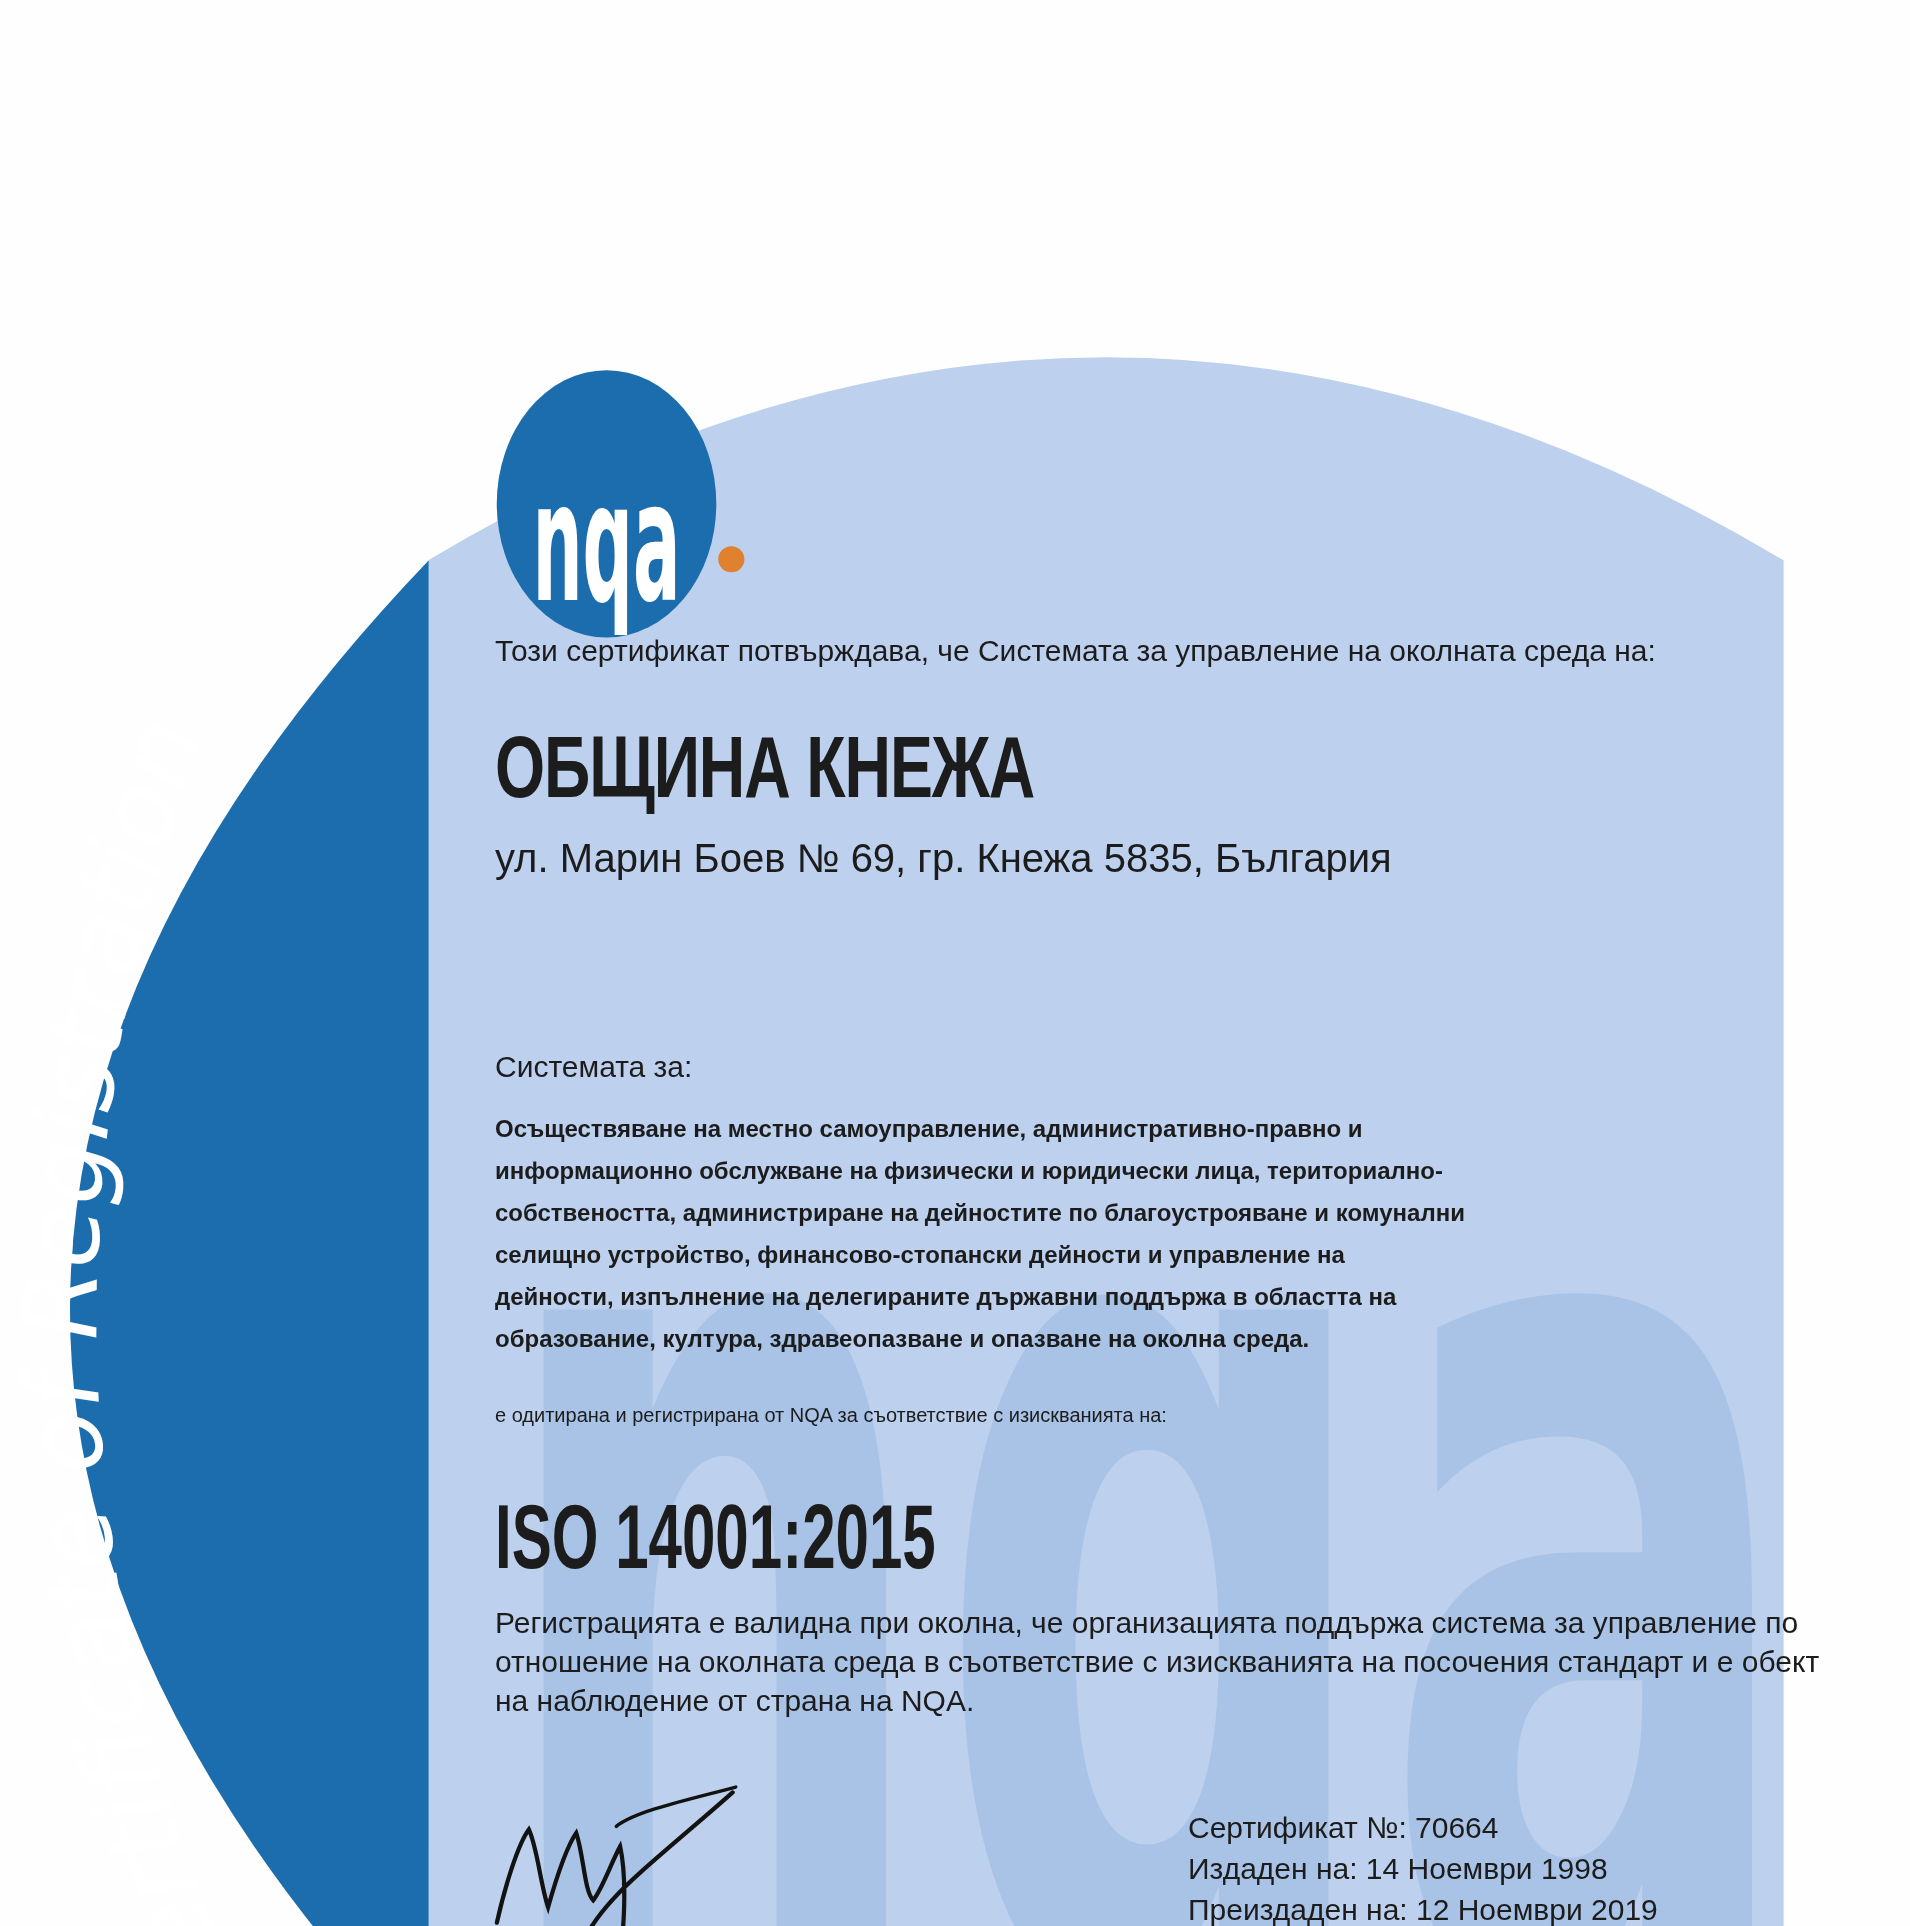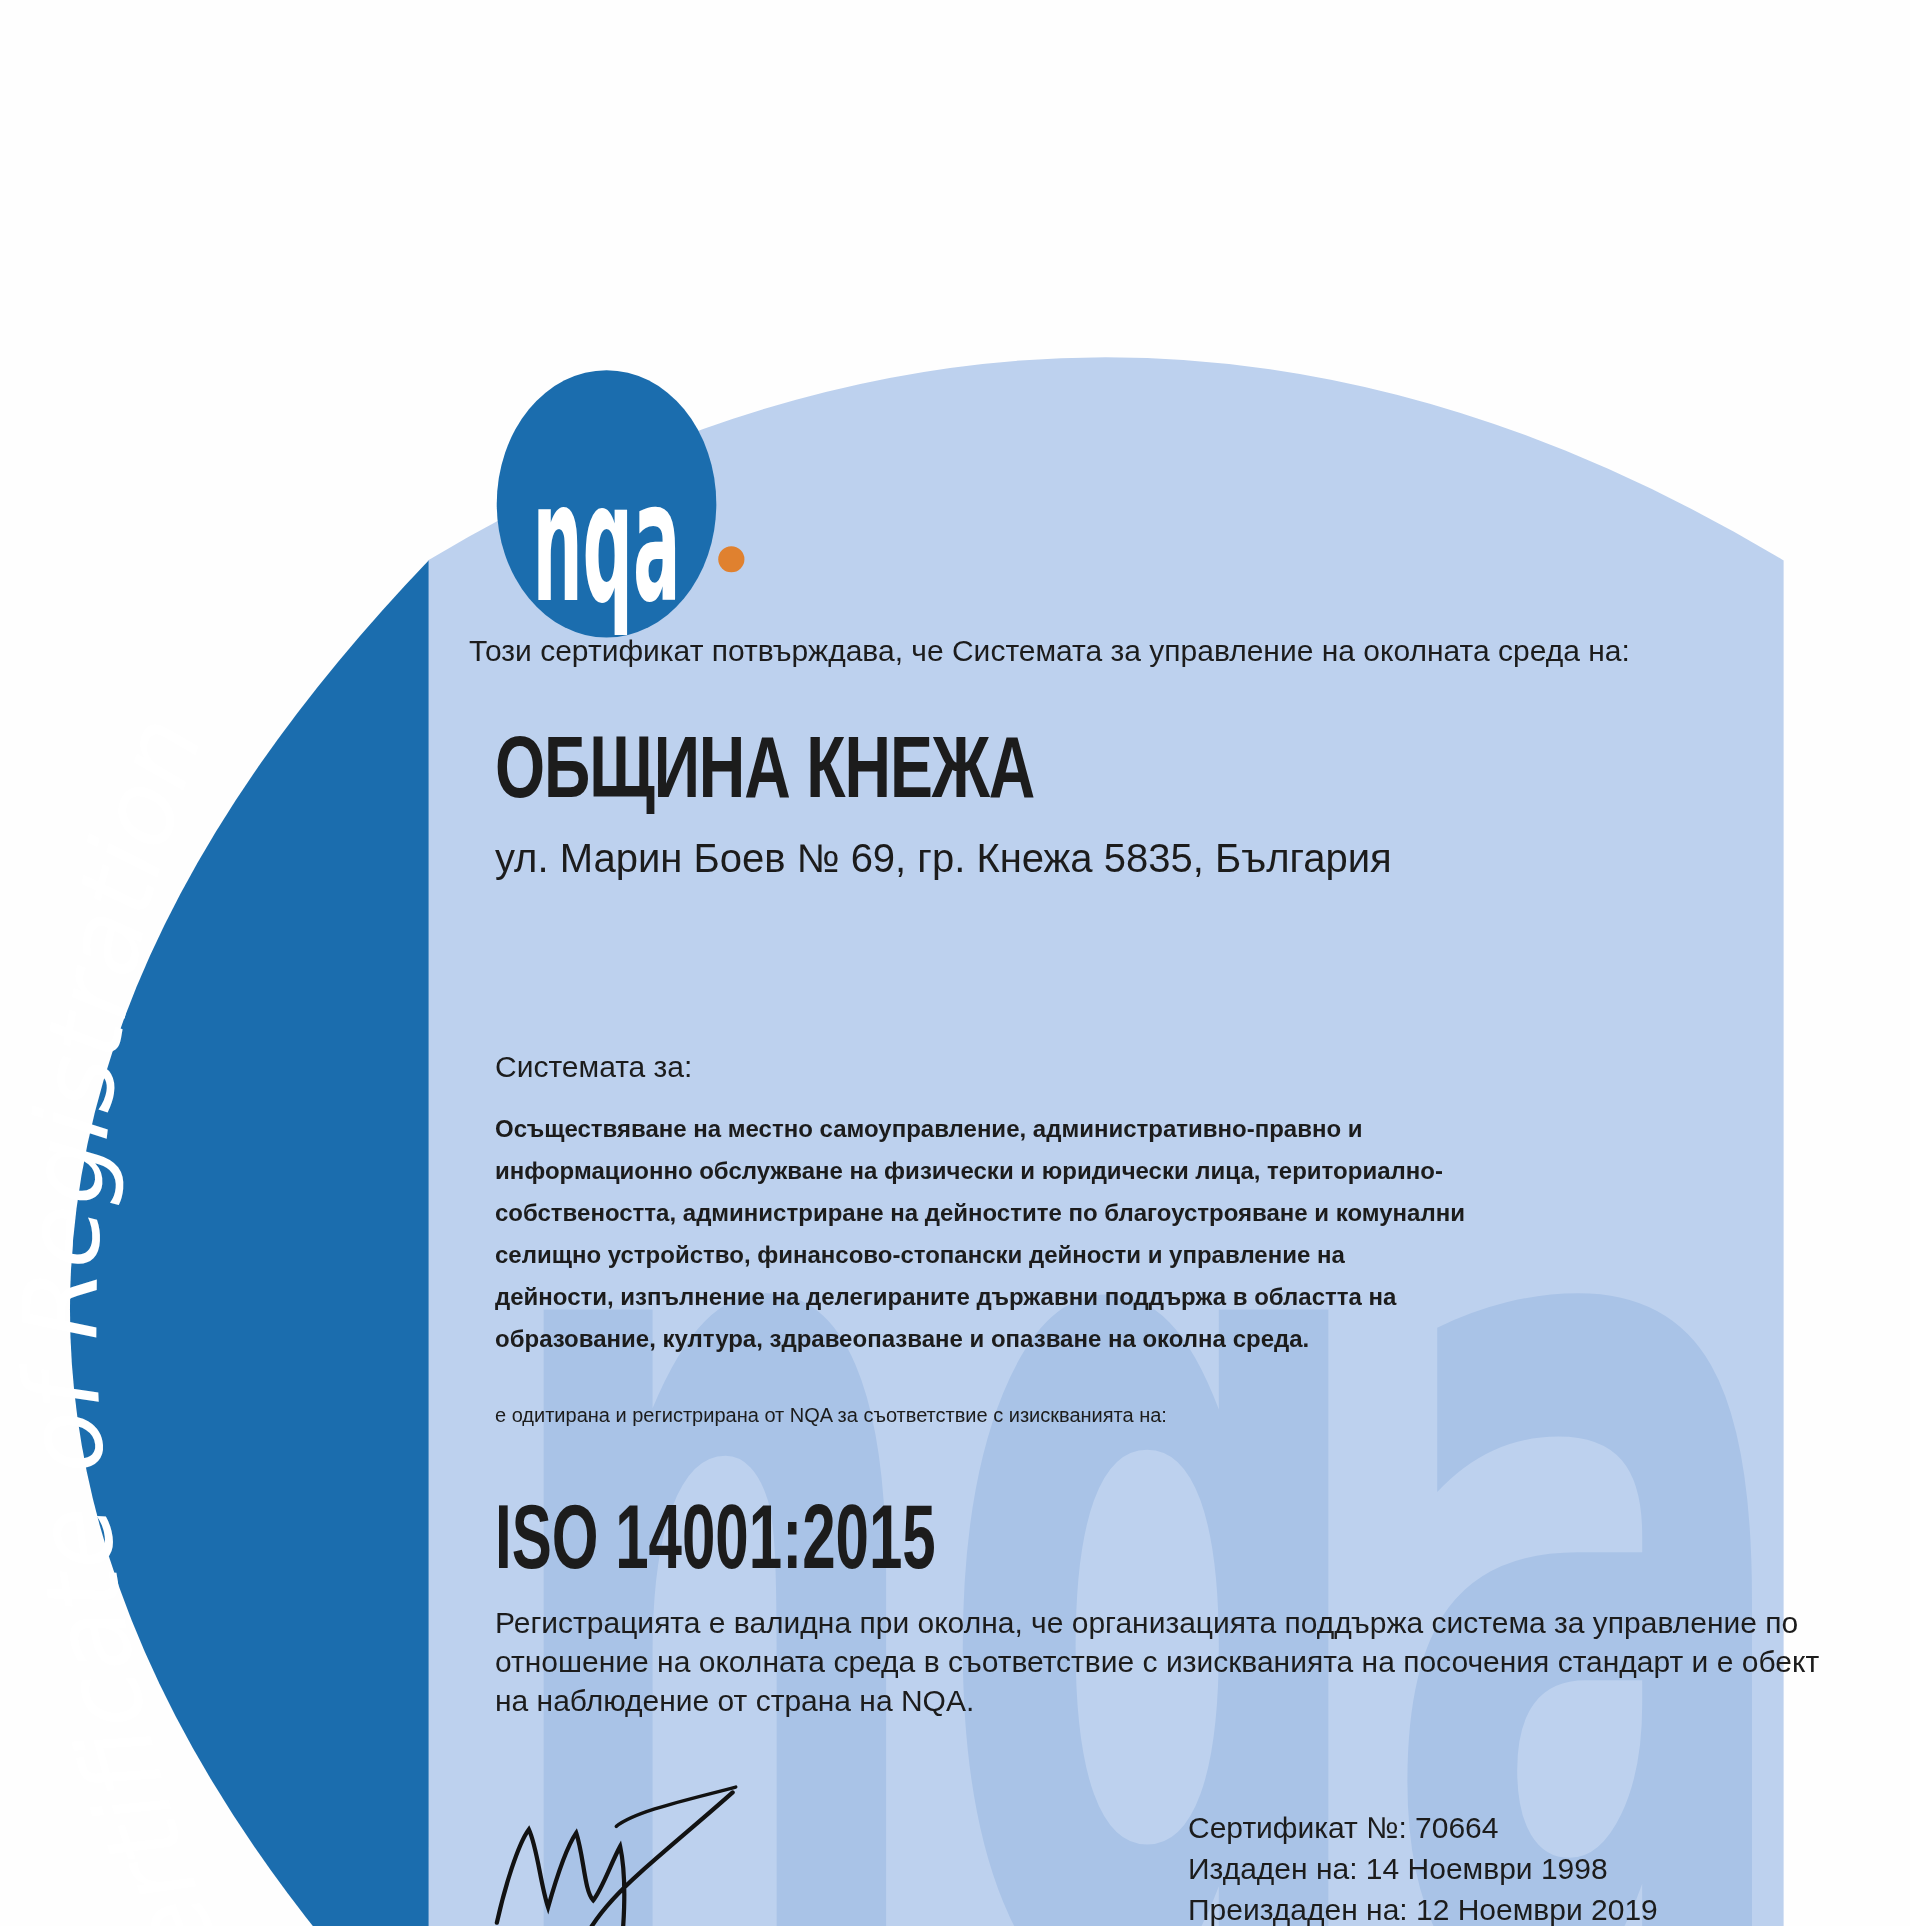--- a/index.html
+++ b/index.html
@@ -2,21 +2,21 @@
 <html style="font-size:6.2px"><head>
 <meta charset="utf-8">
 <style>
   html,body{margin:0;padding:0;background:#e8e8e8;}
   .page{
     position:relative;width:1911px;height:2702px;background:#fefefe;
     font-family:"Liberation Sans","DejaVu Sans",sans-serif;color:#1c1c1c;overflow:hidden;
   }
   .bg{position:absolute;left:0;top:0;}
   .abs{position:absolute;}
-  .intro{left:469px;top:634px;font-size:30px;}
+  .intro{left:495px;top:634px;font-size:30px;}
   .org{left:495px;top:717px;font-size:87px;font-weight:bold;letter-spacing:-1.5px;transform:scaleX(.74);transform-origin:left top;white-space:nowrap;}
   .addr{left:495px;top:836px;font-size:40px;}
   .applicable{left:495px;top:1050px;font-size:30px;}
   .scope{left:495px;top:1108px;font-size:24px;font-weight:bold;line-height:42px;}
   .audited{left:495px;top:1404px;font-size:20px;}
   .standard{left:495px;top:1485px;font-size:91px;font-weight:bold;transform:scaleX(.66);transform-origin:left top;white-space:nowrap;}
   .validity{left:495px;top:1603px;font-size:30px;line-height:39px;}
   .details{left:1188px;top:1807px;font-size:30px;line-height:41px;}
   .details div{white-space:nowrap;}
 </style>

